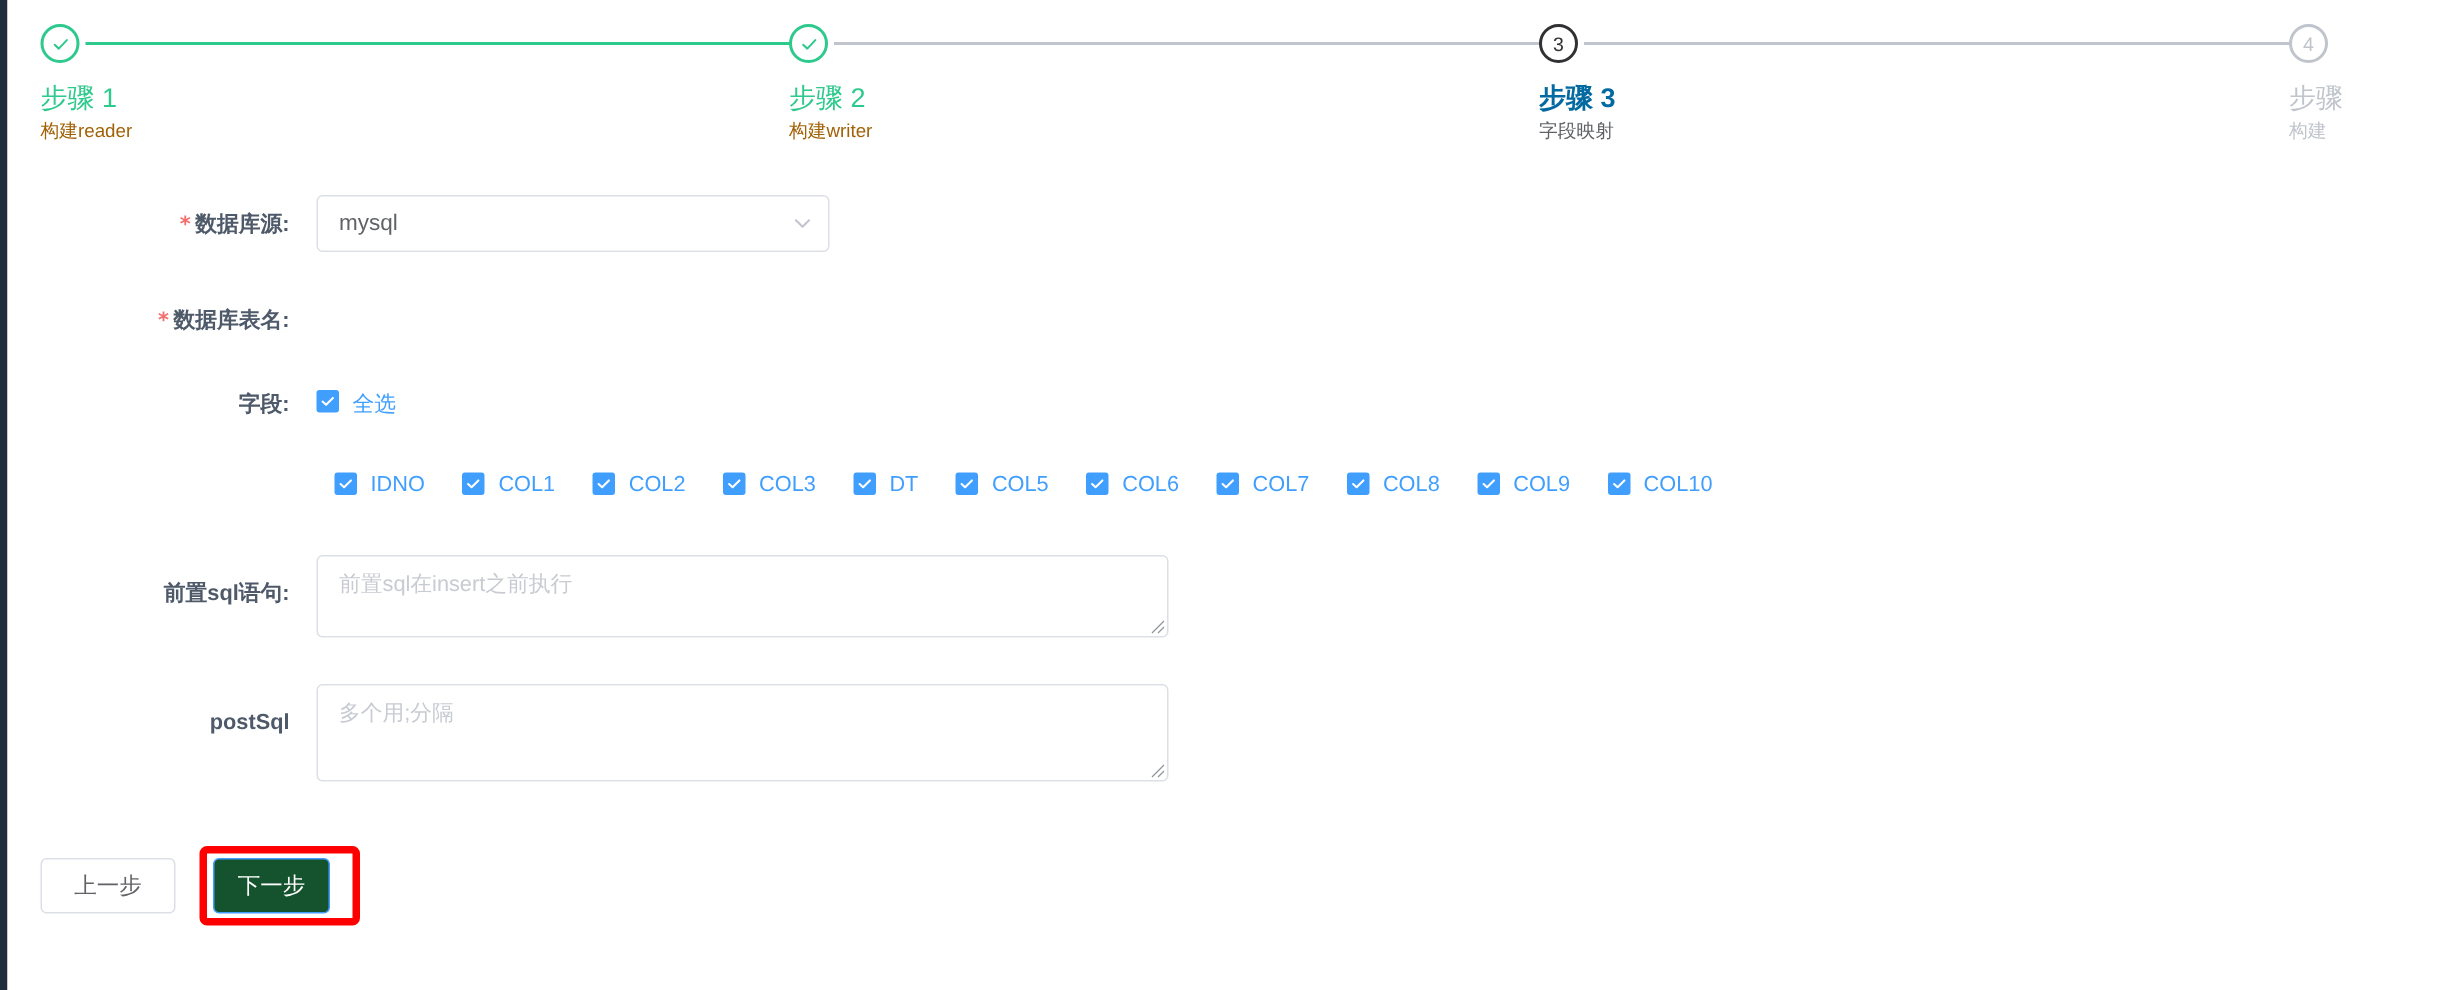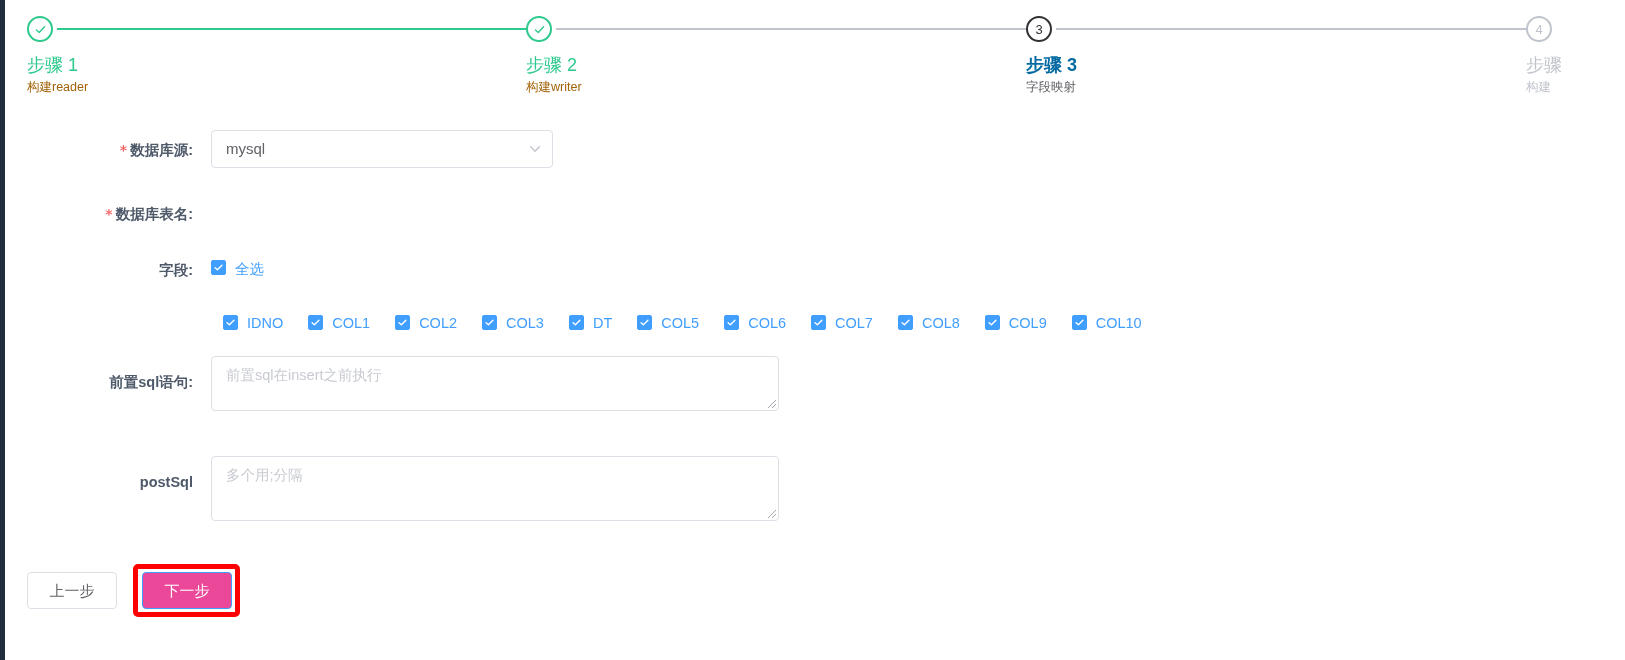--- a/index.html
+++ b/index.html
@@ -232,24 +232,24 @@
     top: 572px;
     width: 90px;
     height: 37px;
     border: 1px solid #dcdfe6;
     background: #ffffff;
     color: #606266;
   }
   #btn-next {
     left: 137px;
     top: 572px;
-    width: 90px;
+    width: 78px;
     height: 37px;
     border: 1px solid #409eff;
-    background: #ec4899;
+    background: #14532d;
     color: #ffffff;
   }
   #next-highlight {
     position: absolute;
     left: 128px;
     top: 564px;
     width: 107px;
     height: 53px;
     border: 5px solid #ff0000;
     border-radius: 5px;
@@ -412,21 +412,21 @@
           <span class="cb-label">COL9</span>
         </span><span class="cb">
           <span class="cb-box">
             <svg width="11" height="11" viewBox="0 0 16 16">
               <path d="M3 8.3 L6.4 11.4 L13 4.8" fill="none" stroke="#ffffff" stroke-width="2" stroke-linecap="round" stroke-linejoin="round"></path>
             </svg>
           </span>
           <span class="cb-label">COL10</span>
         </span></div>
 
-    <div class="form-row" style="top:244px; width:800px; height:70px;">
+    <div class="form-row" style="top:258px; width:800px; height:70px;">
       <div class="form-label" style="left:0; top:16px;">前置sql语句:</div>
       <div class="ta-box" style="top:0; height:55px;">
         <span class="ta-ph">前置sql在insert之前执行</span>
         <svg class="ta-resize" viewBox="0 0 12 12">
           <path d="M11 3 L3 11 M11 7 L7 11" stroke="#909399" stroke-width="0.8" fill="none"></path>
         </svg>
       </div>
     </div>
 
     <div class="form-row" style="top:344px; width:800px; height:70px;">

